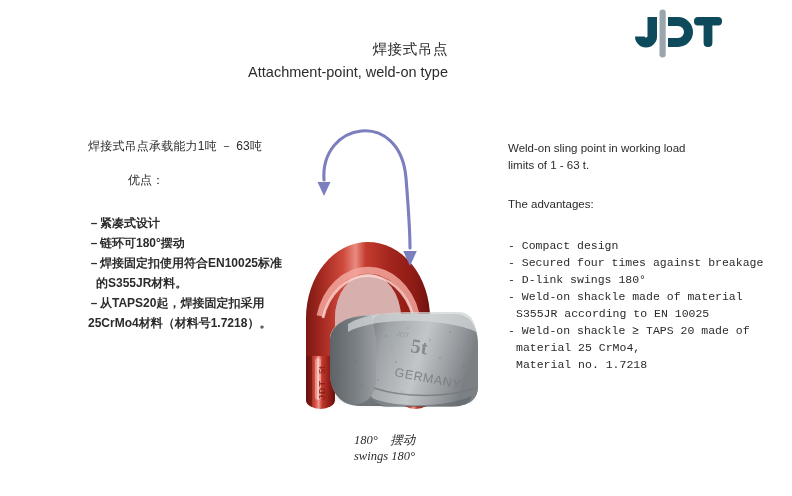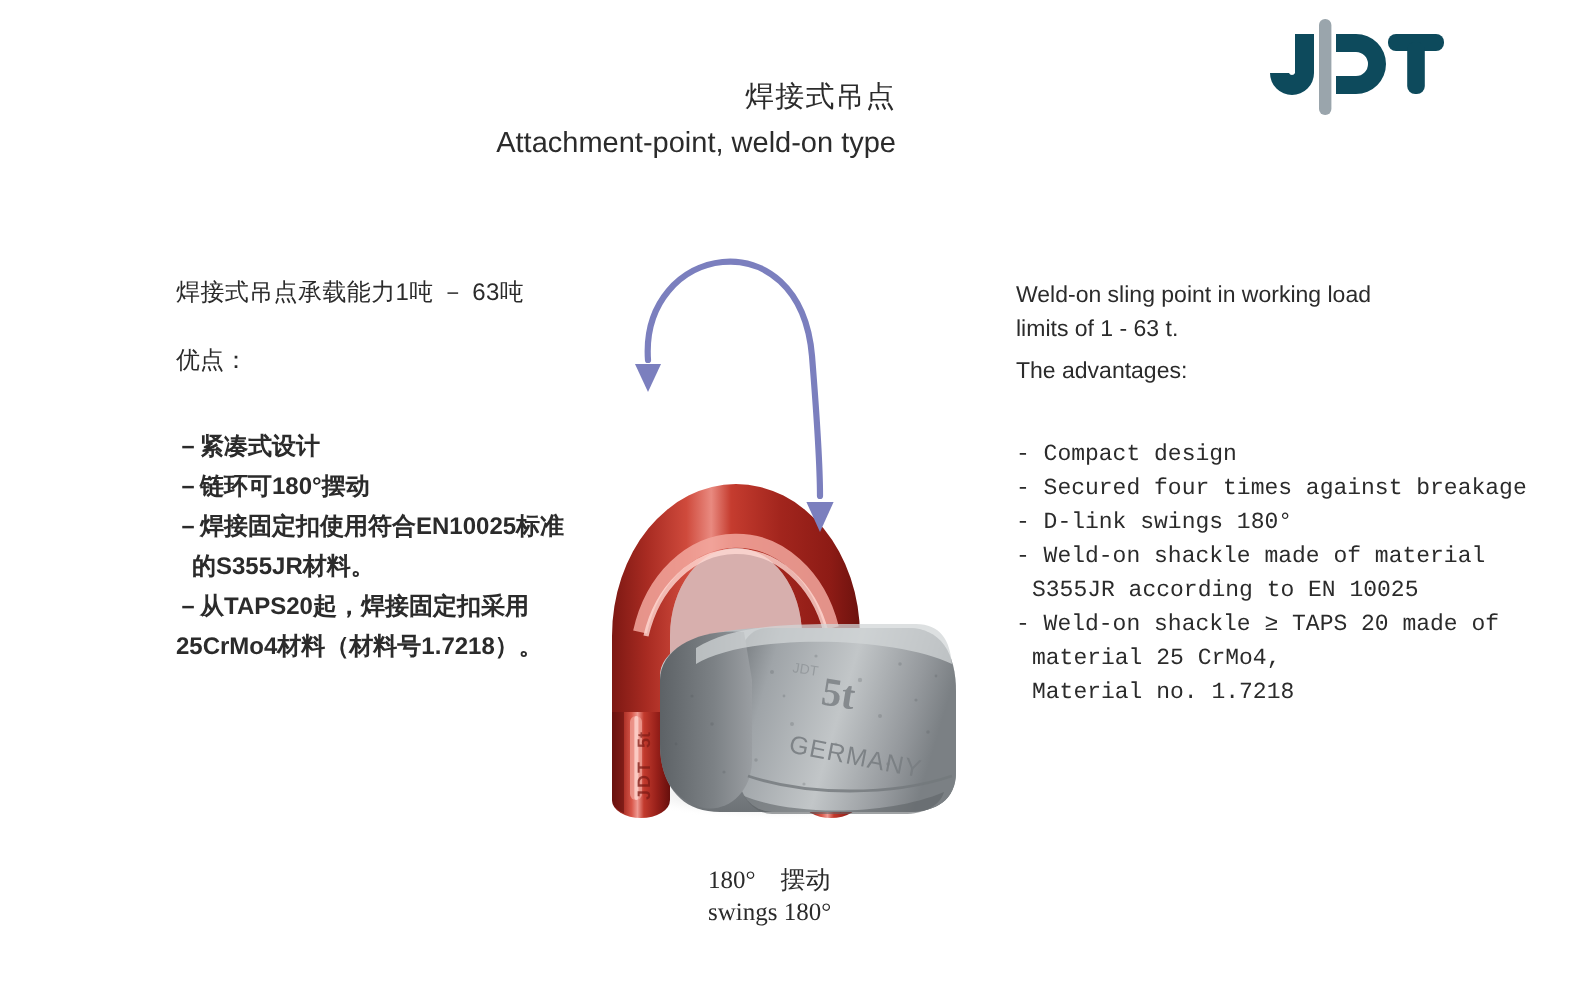--- a/index.html
+++ b/index.html
@@ -53,37 +53,37 @@
   #col-cn {
     position: absolute;
     left: 88px;
     top: 136px;
     width: 215px;
     font-size: 12px;
     line-height: 20px;
     color: #2b2b2b;
   }
   #col-cn .lead { white-space: nowrap; letter-spacing: .2px; }
-  #col-cn .adv-label { margin-top: 14px; }
+  #col-cn .adv-label { margin-top: 14px; margin-left: 40px; }
   #col-cn .bullets { margin-top: 23px; font-weight: bold; }
   #col-cn .bullets .li { white-space: nowrap; }
   #col-cn .bullets .li.indent { padding-left: 8px; }
 
   
   #col-en {
     position: absolute;
     left: 508px;
     top: 140px;
     width: 215px;
     font-size: 11.5px;
     line-height: 17px;
     color: #2b2b2b;
   }
   #col-en .lead-line { white-space: nowrap; }
-  #col-en .adv-label { margin-top: 4px; }
+  #col-en .adv-label { margin-top: 22px; }
   #col-en .bullets { margin-top: 24px; }
   #col-en .bullets .li { white-space: nowrap; font-family: Liberation Mono, monospace; }
   #col-en .bullets .li.indent { padding-left: 8px; }
 
   
   #product {
     position: absolute;
     left: 268px;
     top: 100px;
     width: 250px;
@@ -94,20 +94,21 @@
   
   #caption {
     position: absolute;
     left: 354px;
     top: 432px;
     font-family: "Liberation Serif", serif;
     font-size: 12.5px;
     line-height: 16px;
     color: #2b2b2b;
     white-space: nowrap;
+    font-style: italic;
   }
 </style>
 </head>
 <body>
 
 <div id="logo">
   <svg width="92" height="52" viewBox="0 0 92 52" xmlns="http://www.w3.org/2000/svg">
 
     <g>
       <path d="M6 10 h9 v18 a10 10 0 0 1 -20 0.5 h0" fill="none" stroke="#0d4a5c" stroke-width="0"></path>

